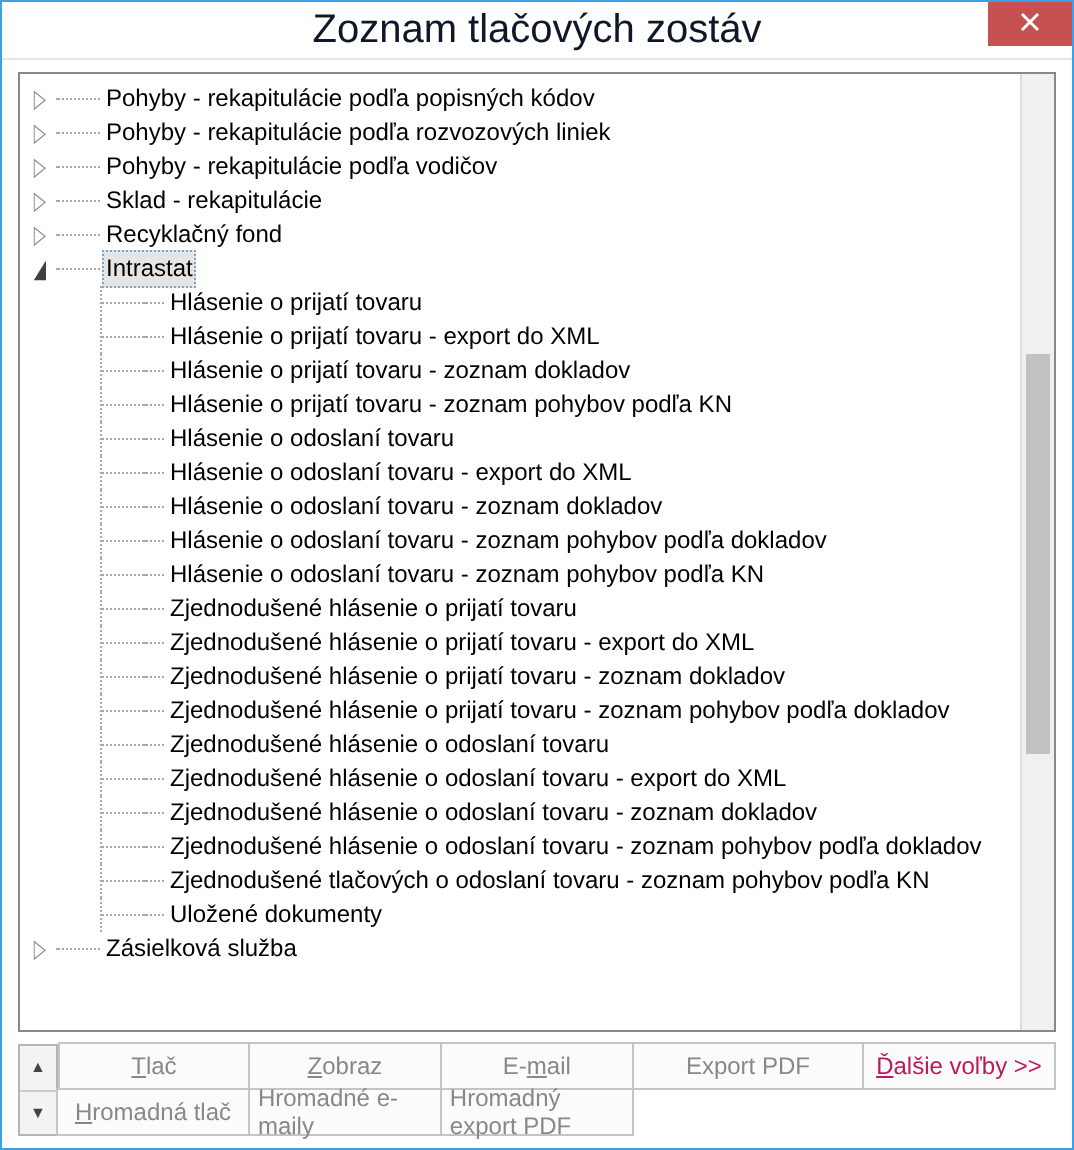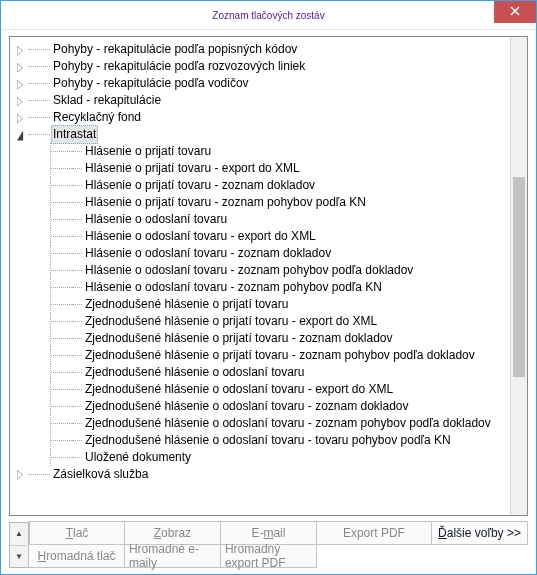--- a/index.html
+++ b/index.html
@@ -1,18 +1,18 @@
 <!DOCTYPE html>
 <html><head>
 <meta charset="utf-8">
 <style>
   html, body { margin:0; padding:0; font-family: "Segoe UI", Tahoma, sans-serif; font-size:12px; background:#fff; }
   .window { width:537px; height:575px; background:#fff; border:1px solid #3aa0e8; box-sizing:border-box; position:relative; display:flex; flex-direction:column; }
   .titlebar { height:28px; background:#fff; display:flex; align-items:center; position:relative; border-bottom:1px solid #e5e5e5;}
-  .title { flex:1; text-align:center; font-size:10px; color:#4c1d95; }
+  .title { flex:1; text-align:center; font-size:20px; color:#0f172a; }
   .closebtn { width:42px; height:22px; background:#c75050; position:absolute; right:0; top:0; display:flex; align-items:center; justify-content:center; color:#fff; cursor:pointer;}
   .closebtn svg { width:10px; height:10px; }
   .content { flex:1; padding:6px 8px 6px 8px; display:flex; flex-direction:column; min-height:0;}
   .treepanel { flex:1; border:1px solid #888; position:relative; overflow:hidden; display:flex; }
   .tree { flex:1; overflow:auto; padding:4px 2px 4px 2px; }
   .sbtrack { width:16px; background:#f0f0f0; border-left:1px solid #ddd; position:relative;}
   .sbthumb { position:absolute; left:2px; width:12px; top:140px; height:200px; background:#c2c2c2;}
   .node { display:flex; align-items:center; height:17px; line-height:17px; white-space:nowrap; color:#000;}
   .indent1 { padding-left:2px; }
   .indent2 { padding-left:38px; }
@@ -25,21 +25,21 @@
   .label { padding:0 2px;text-align:right; }
   .label.sel { background:#e5e5e5; border:1px dotted #7aa7c7; padding:0 1px;}
   .buttonbar { display:flex; gap:0; margin-top:6px;}
   .spincol { width:18px; display:flex; flex-direction:column; border:1px solid #b5b5b5; }
   .spinbtn { flex:1; display:flex; align-items:center; justify-content:center; background:#f3f3f3; font-size:8px; color:#444; border-bottom:1px solid #ccc;}
   .spinbtn:last-child{border-bottom:none;}
   .btns { flex:1; display:grid; grid-template-columns: 1fr 1fr 1fr 1.2fr 1fr; }
   .btn { border:1px solid #c4c4c4; margin-left:-1px; margin-top:-1px; height:22px; display:flex; align-items:center; justify-content:center; background:#fbfbfb; color:#888; padding:0 4px; font-size:12px;}
   .btn:first-child{margin-left:0;}
   .btn .u { text-decoration:underline; }
-  .btn.enabled { color:#0f172a; }
+  .btn.enabled { color:#be185d; }
   .row2 { display:contents; }
   .arrow { font-size:8px; display:inline-block; transform:scaleY(1.6); color:#8a8a8a;}
   .arrow.down { color:#404040;}
 </style>
 </head>
 <body>
 
 <div class="window">
   <div class="titlebar">
     <div class="title">Zoznam tlačových zostáv</div>
@@ -179,21 +179,21 @@
             <span class="label">Zjednodušené hlásenie o odoslaní tovaru - zoznam dokladov</span>
           </div>
           <div class="node indent2">
             <span class="dots-b"></span>
             <span class="dots-h" style="width:10px"></span>
             <span class="label">Zjednodušené hlásenie o odoslaní tovaru - zoznam pohybov podľa dokladov</span>
           </div>
           <div class="node indent2">
             <span class="dots-b"></span>
             <span class="dots-h" style="width:10px"></span>
-            <span class="label">Zjednodušené hlásenie o odoslaní tovaru - tovaru pohybov podľa KN</span>
+            <span class="label">Zjednodušené tlačových o odoslaní tovaru - zoznam pohybov podľa KN</span>
           </div>
           <div class="node indent2">
             <span class="dots-b"></span>
             <span class="dots-h" style="width:10px"></span>
             <span class="label">Uložené dokumenty</span>
           </div>
           <div class="node indent1">
             <span class="toggle">
               <span class="arrow">▷</span>
             </span>

